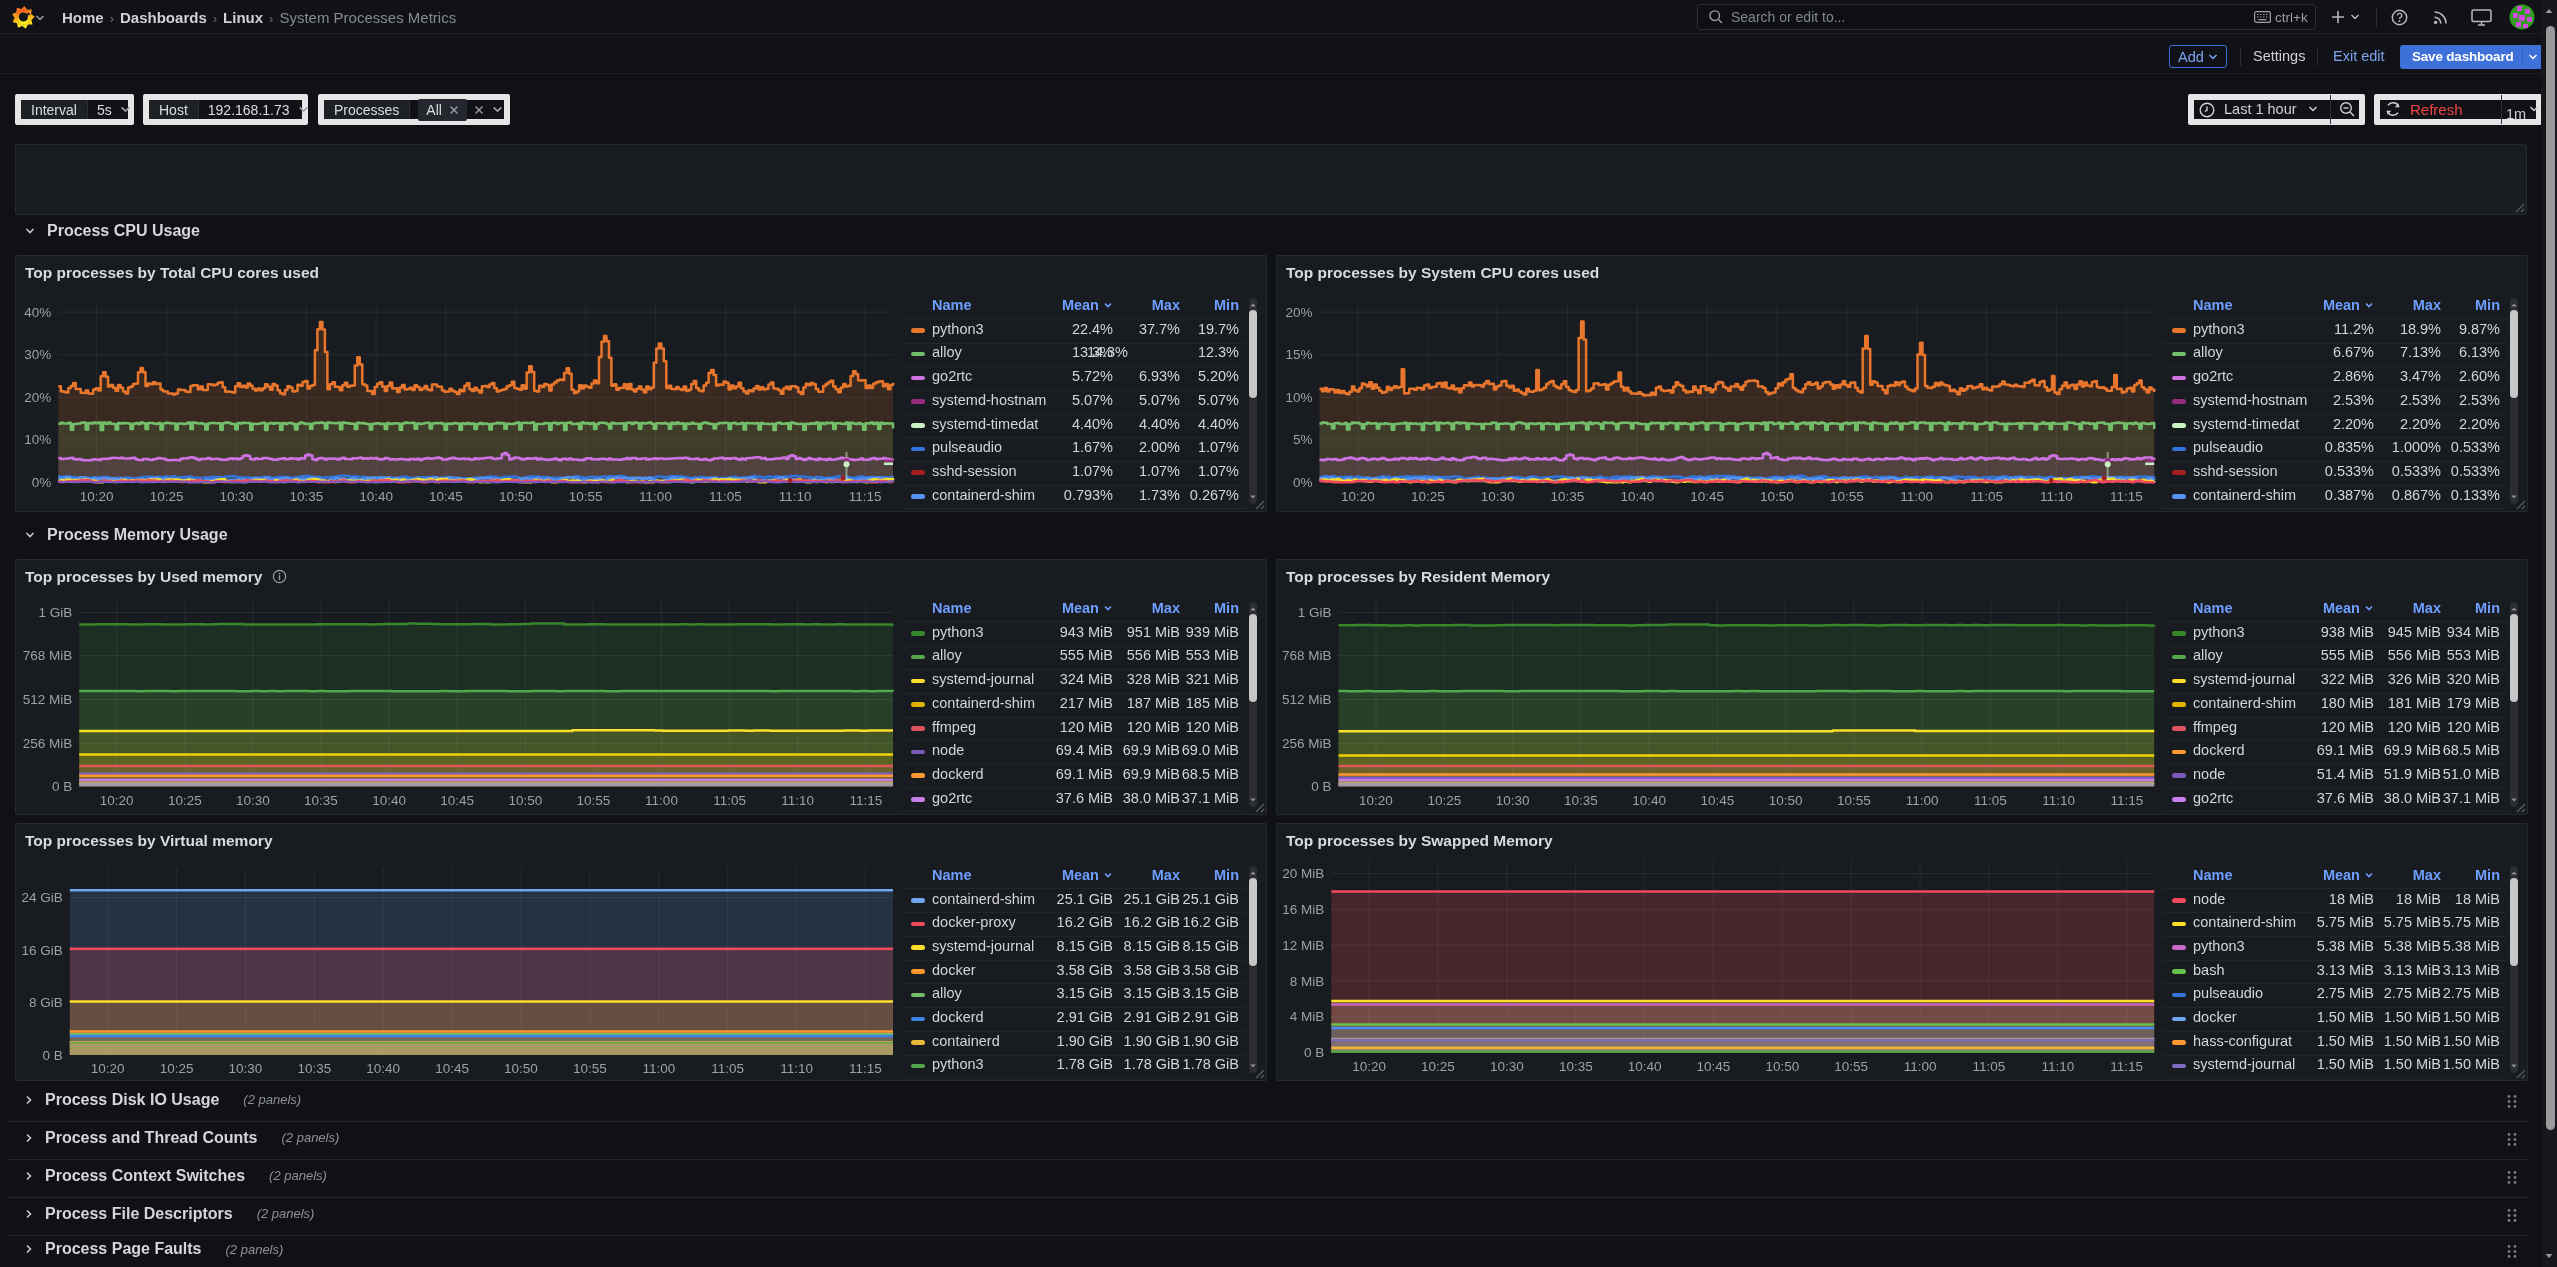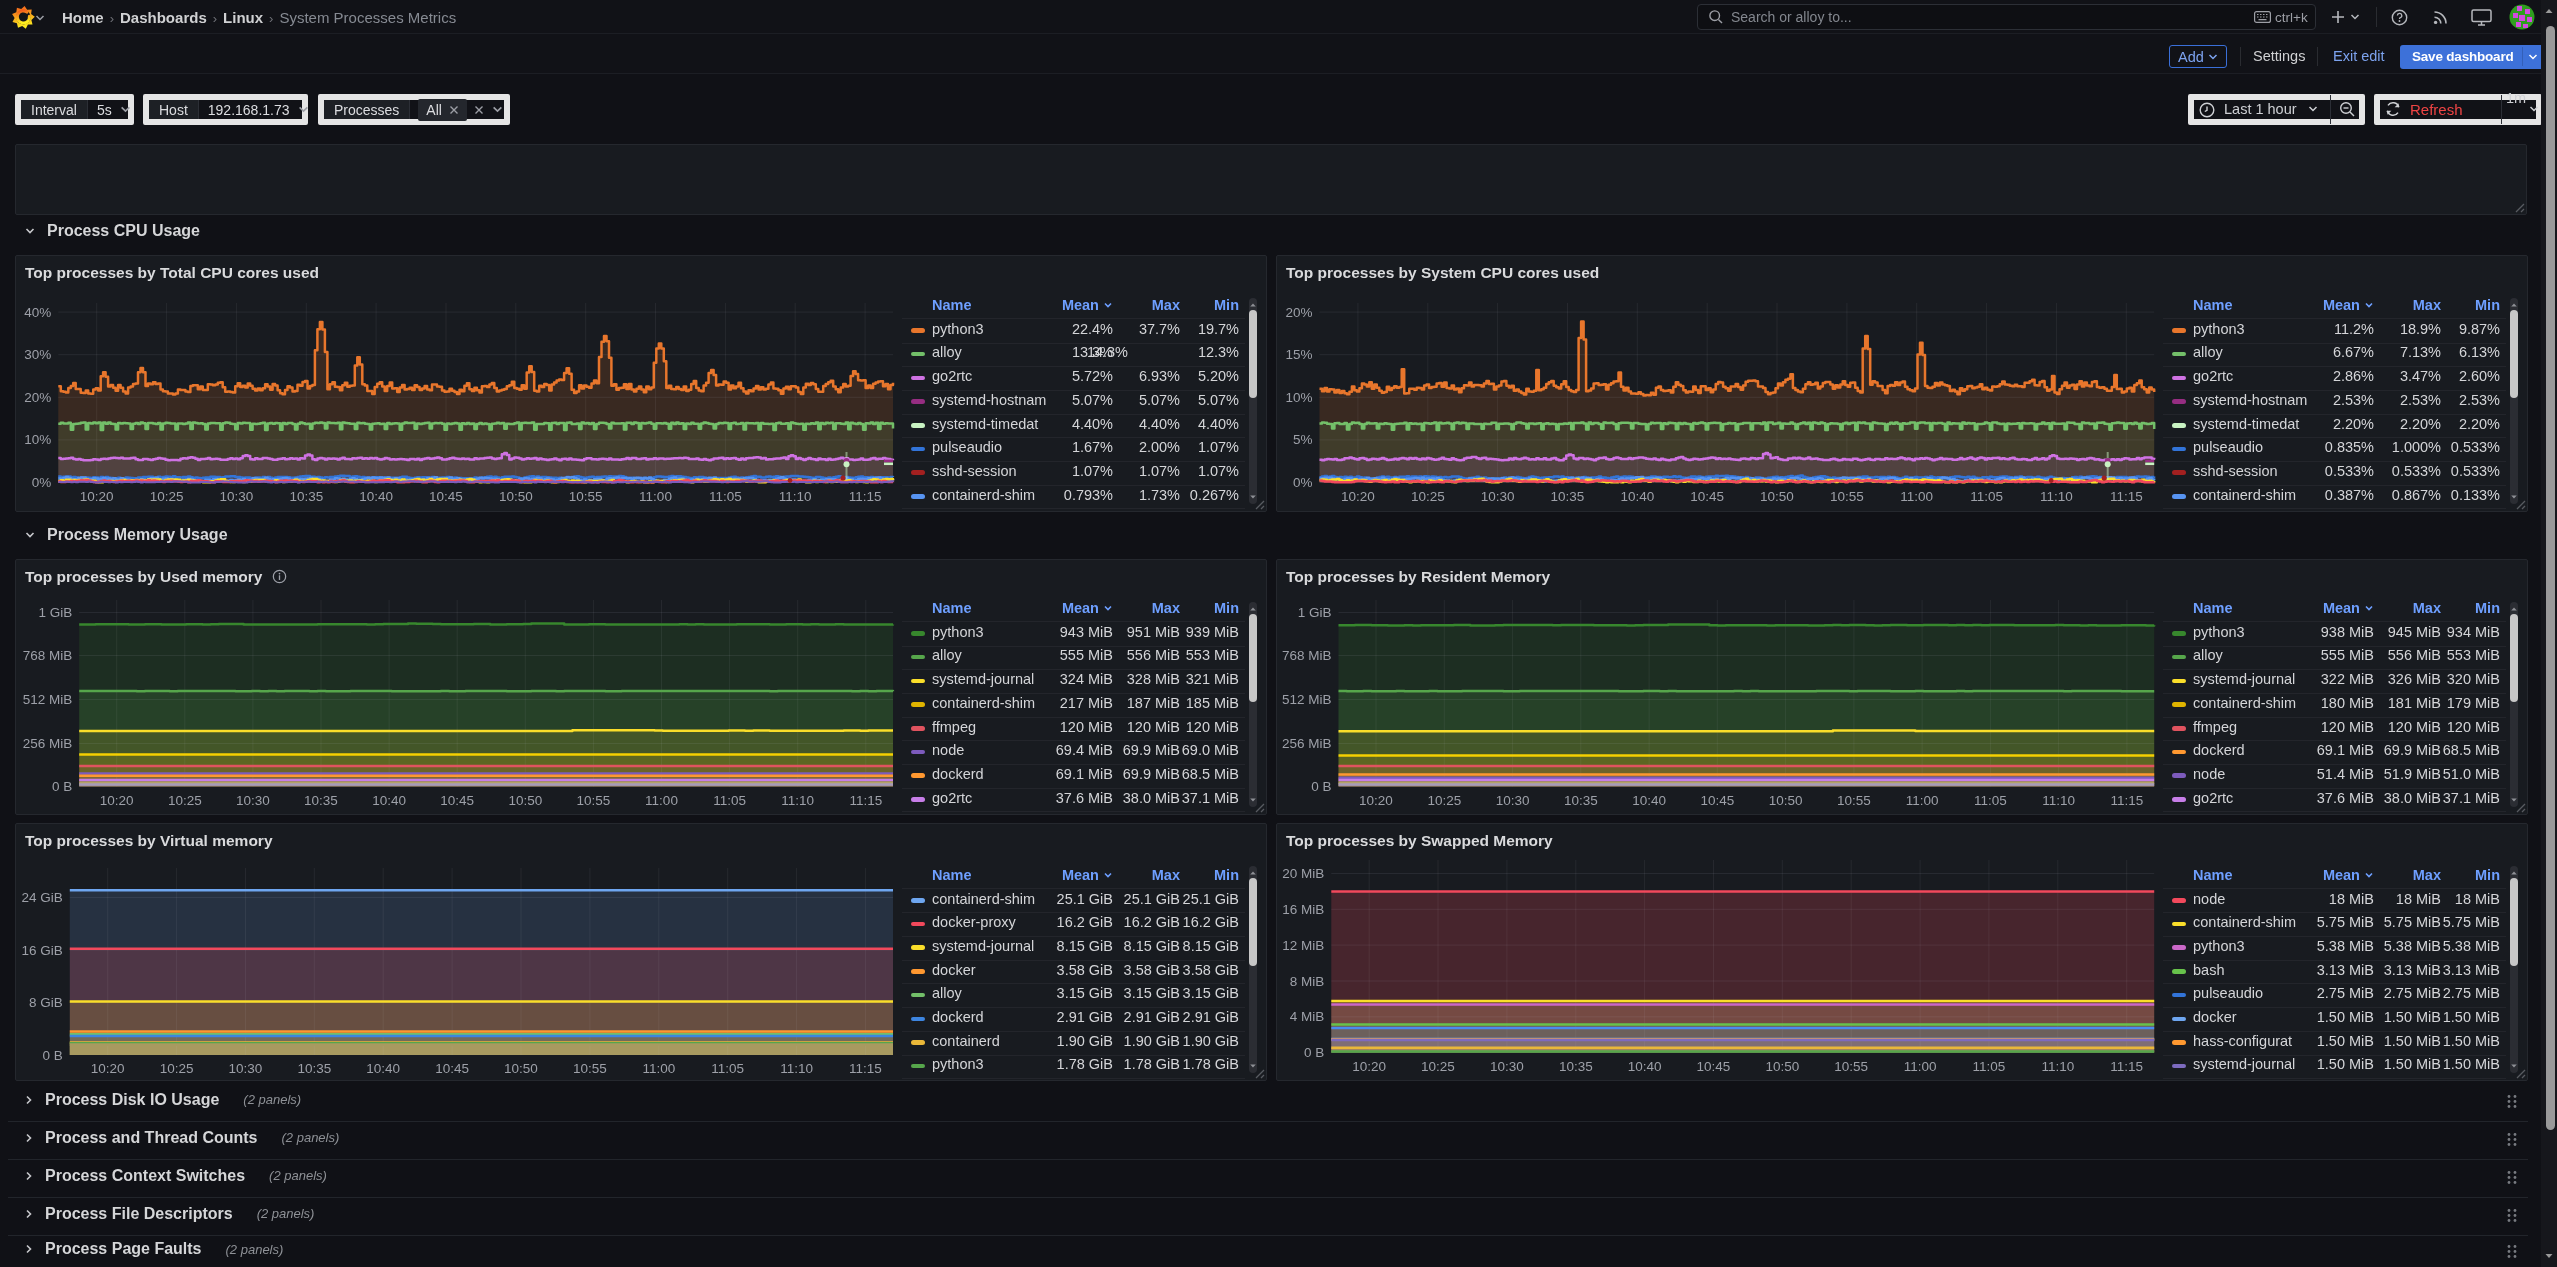--- a/index.html
+++ b/index.html
@@ -38,21 +38,21 @@
 </svg>
       <svg class="abs" style="left:35px;top:14px" width="10" height="8" viewBox="0 0 10 8">
         <path d="M1.5 2L5 5.5L8.5 2" stroke="#9d9fa6" stroke-width="1.5" fill="none"></path>
       </svg>
       <div class="abs crumb" style="left:62px;top:8.5px">Home<span class="crumbsep" style="margin:0 6px">›</span>Dashboards<span class="crumbsep" style="margin:0 6px">›</span>Linux<span class="crumbsep" style="margin:0 6px">›</span><span style="color:#868a92;font-weight:500">System Processes Metrics</span></div>
       <div class="abs" style="left:1697px;top:4px;width:619px;height:26px;background:#0e0f13;border:1px solid #2c2f36;border-radius:4px"></div>
       <svg class="abs" style="left:1708px;top:9px" width="16" height="16" viewBox="0 0 16 16">
         <circle cx="6.7" cy="6.7" r="4.8" fill="none" stroke="#9d9fa6" stroke-width="1.4"></circle>
         <line x1="10.4" y1="10.4" x2="14" y2="14" stroke="#9d9fa6" stroke-width="1.4"></line>
       </svg>
-      <div class="abs" style="left:1731px;top:9px;font-size:14px;color:#83878e">Search or alloy to...</div>
+      <div class="abs" style="left:1731px;top:9px;font-size:14px;color:#83878e">Search or edit to...</div>
       <svg class="abs" style="left:2254px;top:11px" width="17" height="12" viewBox="0 0 17 12">
         <rect x="0.6" y="0.6" width="15.8" height="10.8" rx="2" fill="none" stroke="#9d9fa6" stroke-width="1.2"></rect>
         <path d="M3 3.5h1.5M6 3.5h1.5M9 3.5h1.5M12 3.5h1.5M3 6h1.5M6 6h1.5M9 6h1.5M12 6h1.5M4.5 8.7h8" stroke="#9d9fa6" stroke-width="1.2"></path>
       </svg>
       <div class="abs" style="left:2275px;top:9.5px;font-size:13.5px;color:#9d9fa6">ctrl+k</div>
       <svg class="abs" style="left:2331px;top:10px" width="14" height="14" viewBox="0 0 14 14">
         <path d="M7 1v12M1 7h12" stroke="#b6b8bd" stroke-width="1.6"></path>
       </svg>
       <svg class="abs" style="left:2350px;top:13px" width="10" height="8" viewBox="0 0 10 8">
         <path d="M1.5 2L5 5.5L8.5 2" stroke="#b6b8bd" stroke-width="1.5" fill="none"></path>
@@ -145,21 +145,21 @@
       <line x1="4.5" y1="7" x2="9.5" y2="7" stroke="#ced0d4" stroke-width="1.4"></line>
     </svg>
     <div class="fbox" style="left:2374px;top:94px;width:168px"></div>
     <svg class="abs" style="left:2385px;top:101px" width="16" height="16" viewBox="0 0 16 16">
       <path d="M13.8 6.2A6 6 0 0 0 3 4.4M2.2 9.8A6 6 0 0 0 13 11.6" fill="none" stroke="#ced0d4" stroke-width="1.5"></path>
       <path d="M13.6 2.2v4h-4z" fill="#ced0d4"></path>
       <path d="M2.4 13.8v-4h4z" fill="#ced0d4"></path>
     </svg>
     <div class="abs" style="left:2410px;top:101px;font-size:15px;font-weight:500;color:#ef4444">Refresh</div>
     <div class="vdiv" style="left:2501px;top:95px;height:29px;background:#2c2f36"></div>
-    <div class="abs" style="left:2506px;top:90px;font-size:14.5px;font-weight:500;color:#ced0d4">1m</div>
+    <div class="abs" style="left:2506px;top:106px;font-size:14.5px;font-weight:500;color:#ced0d4">1m</div>
     <svg class="abs" style="left:2529px;top:105px" width="10" height="8" viewBox="0 0 10 8">
       <path d="M1.5 2L5 5.5L8.5 2" stroke="#ced0d4" stroke-width="1.5" fill="none"></path>
     </svg>
     <div class="panel" style="left:15px;top:144px;width:2512px;height:71px"></div>
     <svg style="position:absolute;left:2514px;top:202px" width="11" height="11">
       <path d="M10 2L2 10M10 7L7 10" stroke="#585b61" stroke-width="1.3"></path>
     </svg>
     <div class="secthdr" style="left:24px;top:222px;display:flex;align-items:center"><svg width="12" height="10" viewBox="0 0 12 10" style="margin-right:11px">
         <path d="M2.5 3L6 6.5L9.5 3" stroke="#c7c8cc" stroke-width="1.6" fill="none"></path>
       </svg>Process CPU Usage</div>

